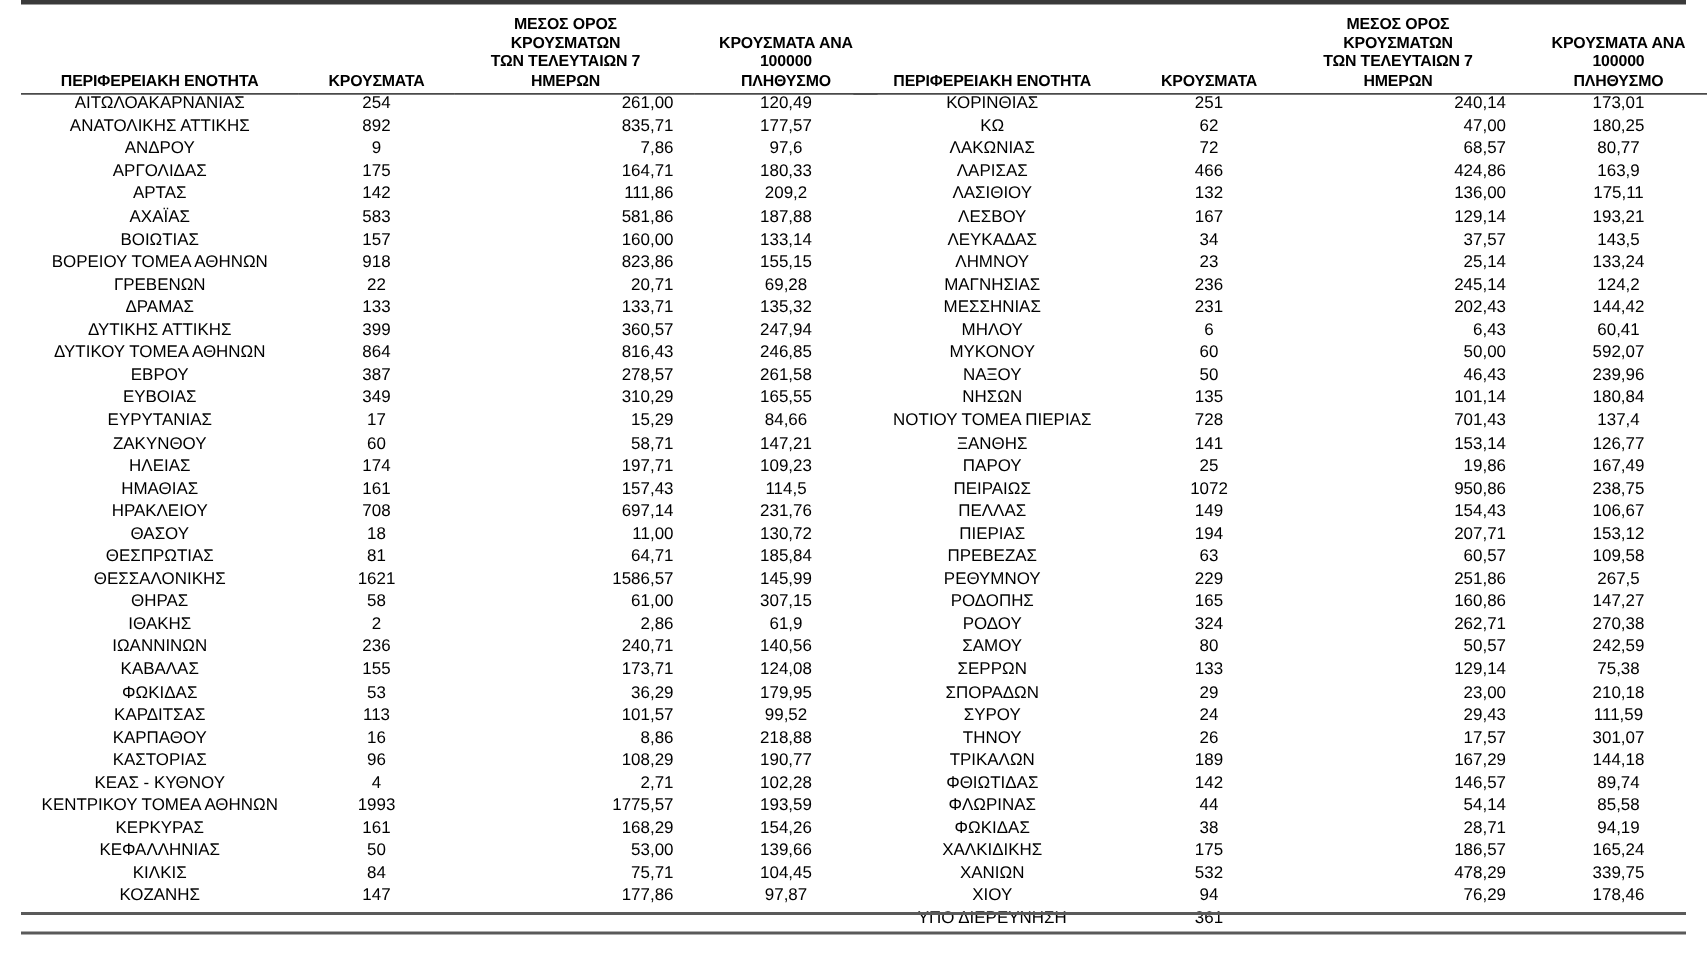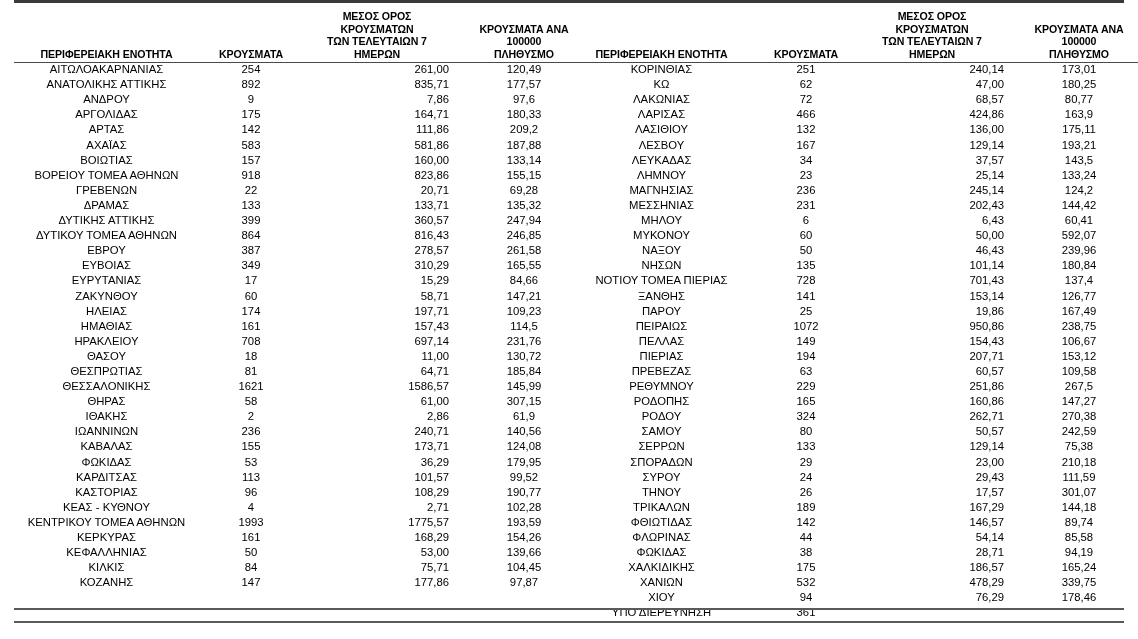--- a/index.html
+++ b/index.html
@@ -291,20 +291,26 @@
               <td class="c-avg">36,29</td>
               <td class="c-per100">179,95</td>
             </tr>
             <tr>
               <td class="c-name">ΚΑΡΔΙΤΣΑΣ</td>
               <td class="c-cases">113</td>
               <td class="c-avg">101,57</td>
               <td class="c-per100">99,52</td>
             </tr>
             <tr>
+              <td class="c-name">ΚΑΡΠΑΘΟΥ</td>
+              <td class="c-cases">16</td>
+              <td class="c-avg">8,86</td>
+              <td class="c-per100">218,88</td>
+            </tr>
+            <tr>
               <td class="c-name">ΚΑΣΤΟΡΙΑΣ</td>
               <td class="c-cases">96</td>
               <td class="c-avg">108,29</td>
               <td class="c-per100">190,77</td>
             </tr>
             <tr>
               <td class="c-name">ΚΕΑΣ - ΚΥΘΝΟΥ</td>
               <td class="c-cases">4</td>
               <td class="c-avg">2,71</td>
               <td class="c-per100">102,28</td>

